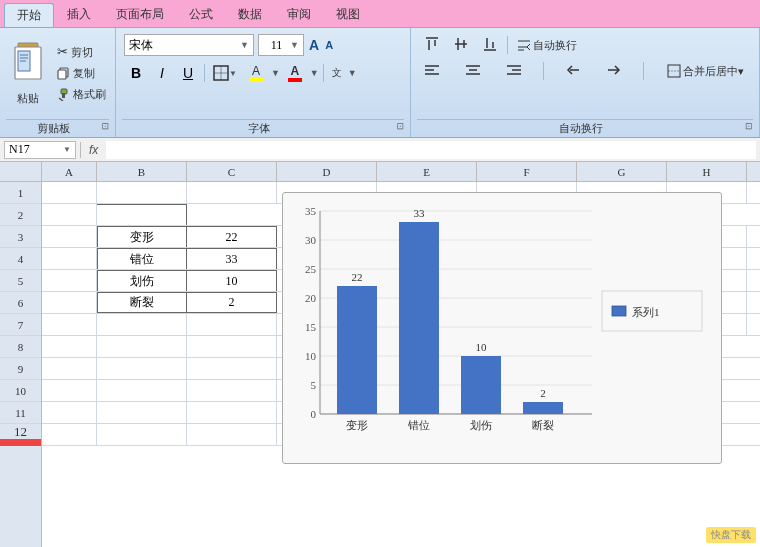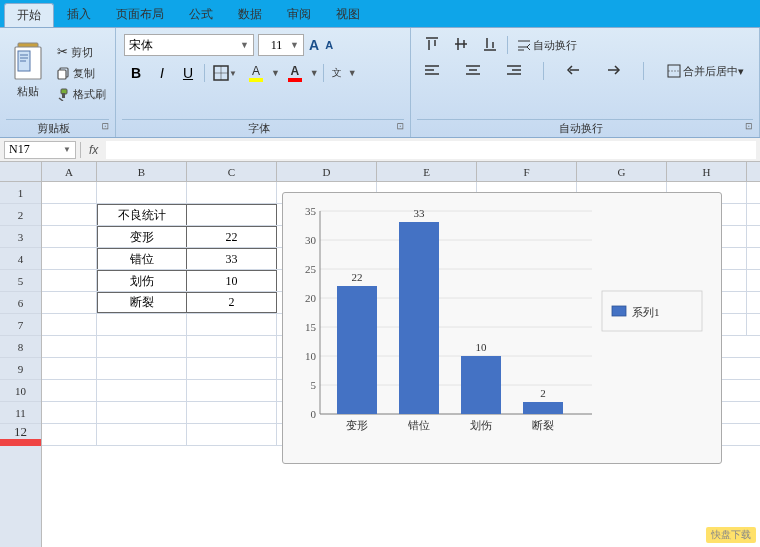--- a/index.html
+++ b/index.html
@@ -1,21 +1,21 @@
 <!DOCTYPE html>
 <html><head>
   <meta charset="utf-8">
   <style>
     * { margin: 0; padding: 0; box-sizing: border-box; }
     body { font-family: 'SimSun', '宋体', serif; font-size: 12px; background: #fff; width: 760px; height: 547px; overflow: hidden; }
   </style>
 </head>
 <body>
 
-<div style="background:#0ea5e9; border-bottom:1px solid #8aaccf;">
+<div style="background:#f9a8d4; border-bottom:1px solid #8aaccf;">
   <div style="display:flex; padding: 3px 4px 0; gap:1px;">
     <div style="padding:3px 12px; font-size:12px; background:#dceaf7; border:1px solid #8aaccf; border-bottom:none; border-radius:3px 3px 0 0; cursor:pointer; color:#333;">开始</div>
     <div style="padding:3px 12px; font-size:12px; cursor:pointer; color:#333;">插入</div>
     <div style="padding:3px 12px; font-size:12px; cursor:pointer; color:#333;">页面布局</div>
     <div style="padding:3px 12px; font-size:12px; cursor:pointer; color:#333;">公式</div>
     <div style="padding:3px 12px; font-size:12px; cursor:pointer; color:#333;">数据</div>
     <div style="padding:3px 12px; font-size:12px; cursor:pointer; color:#333;">审阅</div>
     <div style="padding:3px 12px; font-size:12px; cursor:pointer; color:#333;">视图</div>
   </div>
 
@@ -26,21 +26,21 @@
         <div style="display:flex; flex-direction:column; align-items:center; cursor:pointer; padding:2px 3px; border:1px solid transparent; border-radius:2px;">
 
           <svg width="36" height="44" viewBox="0 0 36 44">
             <rect x="8" y="4" width="20" height="6" rx="1" fill="#c8a040" stroke="#888" stroke-width="1"></rect>
             <rect x="5" y="8" width="26" height="32" rx="1" fill="white" stroke="#888" stroke-width="1.2"></rect>
             <rect x="8" y="12" width="12" height="20" rx="0" fill="#cce0f5" stroke="#5577aa" stroke-width="1"></rect>
             <line x1="10" y1="16" x2="18" y2="16" stroke="#5577aa" stroke-width="1"></line>
             <line x1="10" y1="19" x2="18" y2="19" stroke="#5577aa" stroke-width="1"></line>
             <line x1="10" y1="22" x2="16" y2="22" stroke="#5577aa" stroke-width="1"></line>
           </svg>
-          <span style="font-size:11px;color:#333;margin-top:1px;">粘贴</span>
+          <span style="font-size:11px;color:#333;margin-top:8px;">粘贴</span>
         </div>
         <div style="display:flex; flex-direction:column; gap:2px; padding-top:6px;">
           <div style="display:flex; align-items:center; gap:3px; cursor:pointer; padding:1px 2px; border:1px solid transparent; border-radius:2px; font-size:11px; color:#333;">
             <span style="font-size:13px;">✂</span>
             <span>剪切</span>
           </div>
           <div style="display:flex; align-items:center; gap:3px; cursor:pointer; padding:1px 2px; border:1px solid transparent; border-radius:2px; font-size:11px; color:#333;">
             <svg width="13" height="13" viewBox="0 0 13 13">
                 <rect x="3" y="1" width="8" height="9" rx="1" fill="none" stroke="#555" stroke-width="1.2"></rect>
                 <rect x="1" y="3" width="8" height="9" rx="1" fill="white" stroke="#555" stroke-width="1.2"></rect>
@@ -253,21 +253,20 @@
         <div style="width:90px;min-width:90px;border-right:1px solid #d0d8e4;background:#fff;font-size:12px;padding:1px 4px;"></div>
         <div style="width:100px;min-width:100px;border-right:1px solid #d0d8e4;background:#fff;font-size:12px;padding:1px 4px;"></div>
         <div style="width:100px;min-width:100px;border-right:1px solid #d0d8e4;background:#fff;font-size:12px;padding:1px 4px;"></div>
         <div style="width:100px;min-width:100px;border-right:1px solid #d0d8e4;background:#fff;font-size:12px;padding:1px 4px;"></div>
         <div style="width:90px;min-width:90px;border-right:1px solid #d0d8e4;background:#fff;font-size:12px;padding:1px 4px;"></div>
         <div style="width:80px;min-width:80px;border-right:1px solid #d0d8e4;background:#fff;font-size:12px;padding:1px 4px;"></div>
       </div>
 
       <div style="display:flex;border-bottom:1px solid #d0d8e4;height:22px;">
         <div style="width:55px;min-width:55px;border-right:1px solid #d0d8e4;background:#fff;font-size:12px;padding:1px 4px;"></div>
-        <div style="width:90px;min-width:90px;border-right:1px solid #666;border-top:1px solid #666;border-left:1px solid #666;background:#fff;font-size:12px;padding:1px 4px;display:flex;align-items:center;justify-content:center;font-family:'SimSun','宋体',serif;">不良统计</div>
         <div style="width:90px;min-width:90px;border-right:1px solid #666;border-top:1px solid #666;background:#fff;font-size:12px;padding:1px 4px;"></div>
         <div style="width:100px;min-width:100px;border-right:1px solid #d0d8e4;background:#fff;font-size:12px;padding:1px 4px;"></div>
         <div style="width:100px;min-width:100px;border-right:1px solid #d0d8e4;background:#fff;font-size:12px;padding:1px 4px;"></div>
         <div style="width:100px;min-width:100px;border-right:1px solid #d0d8e4;background:#fff;font-size:12px;padding:1px 4px;"></div>
         <div style="width:90px;min-width:90px;border-right:1px solid #d0d8e4;background:#fff;font-size:12px;padding:1px 4px;"></div>
         <div style="width:80px;min-width:80px;border-right:1px solid #d0d8e4;background:#fff;font-size:12px;padding:1px 4px;"></div>
       </div>
 
       <div style="display:flex;border-bottom:1px solid #d0d8e4;height:22px;">
         <div style="width:55px;min-width:55px;border-right:1px solid #d0d8e4;background:#fff;font-size:12px;padding:1px 4px;"></div>

